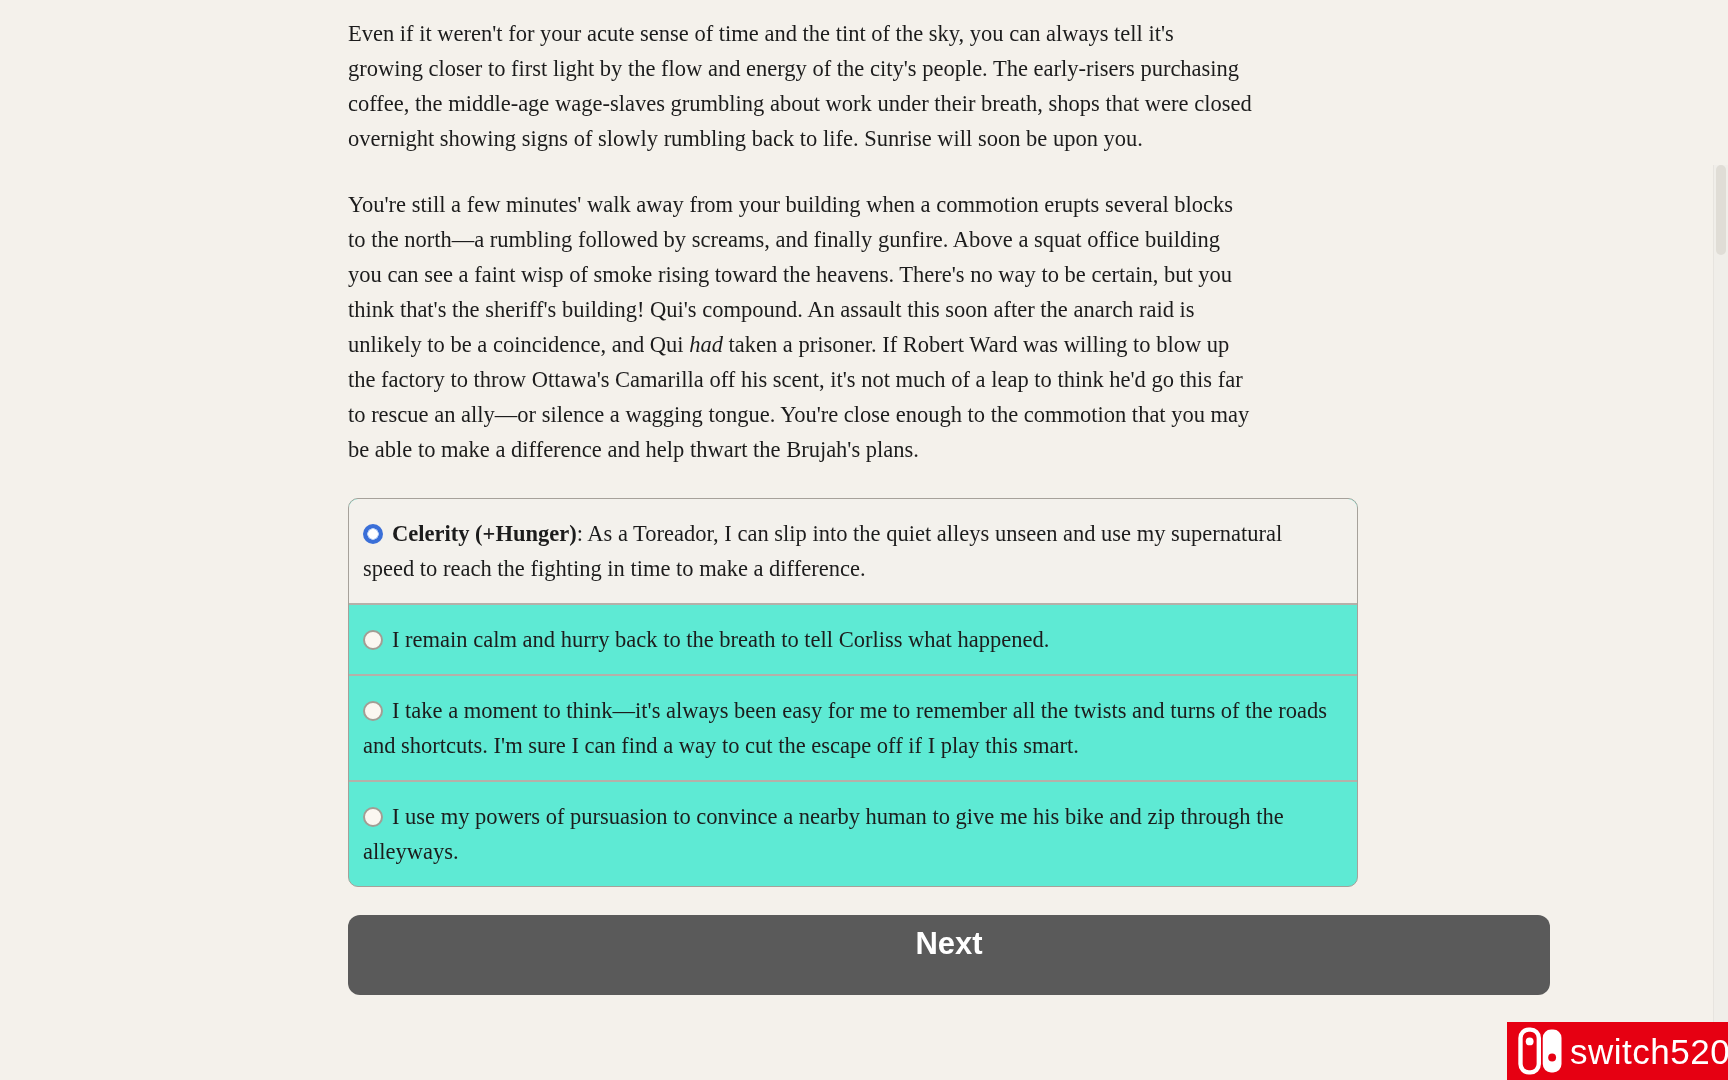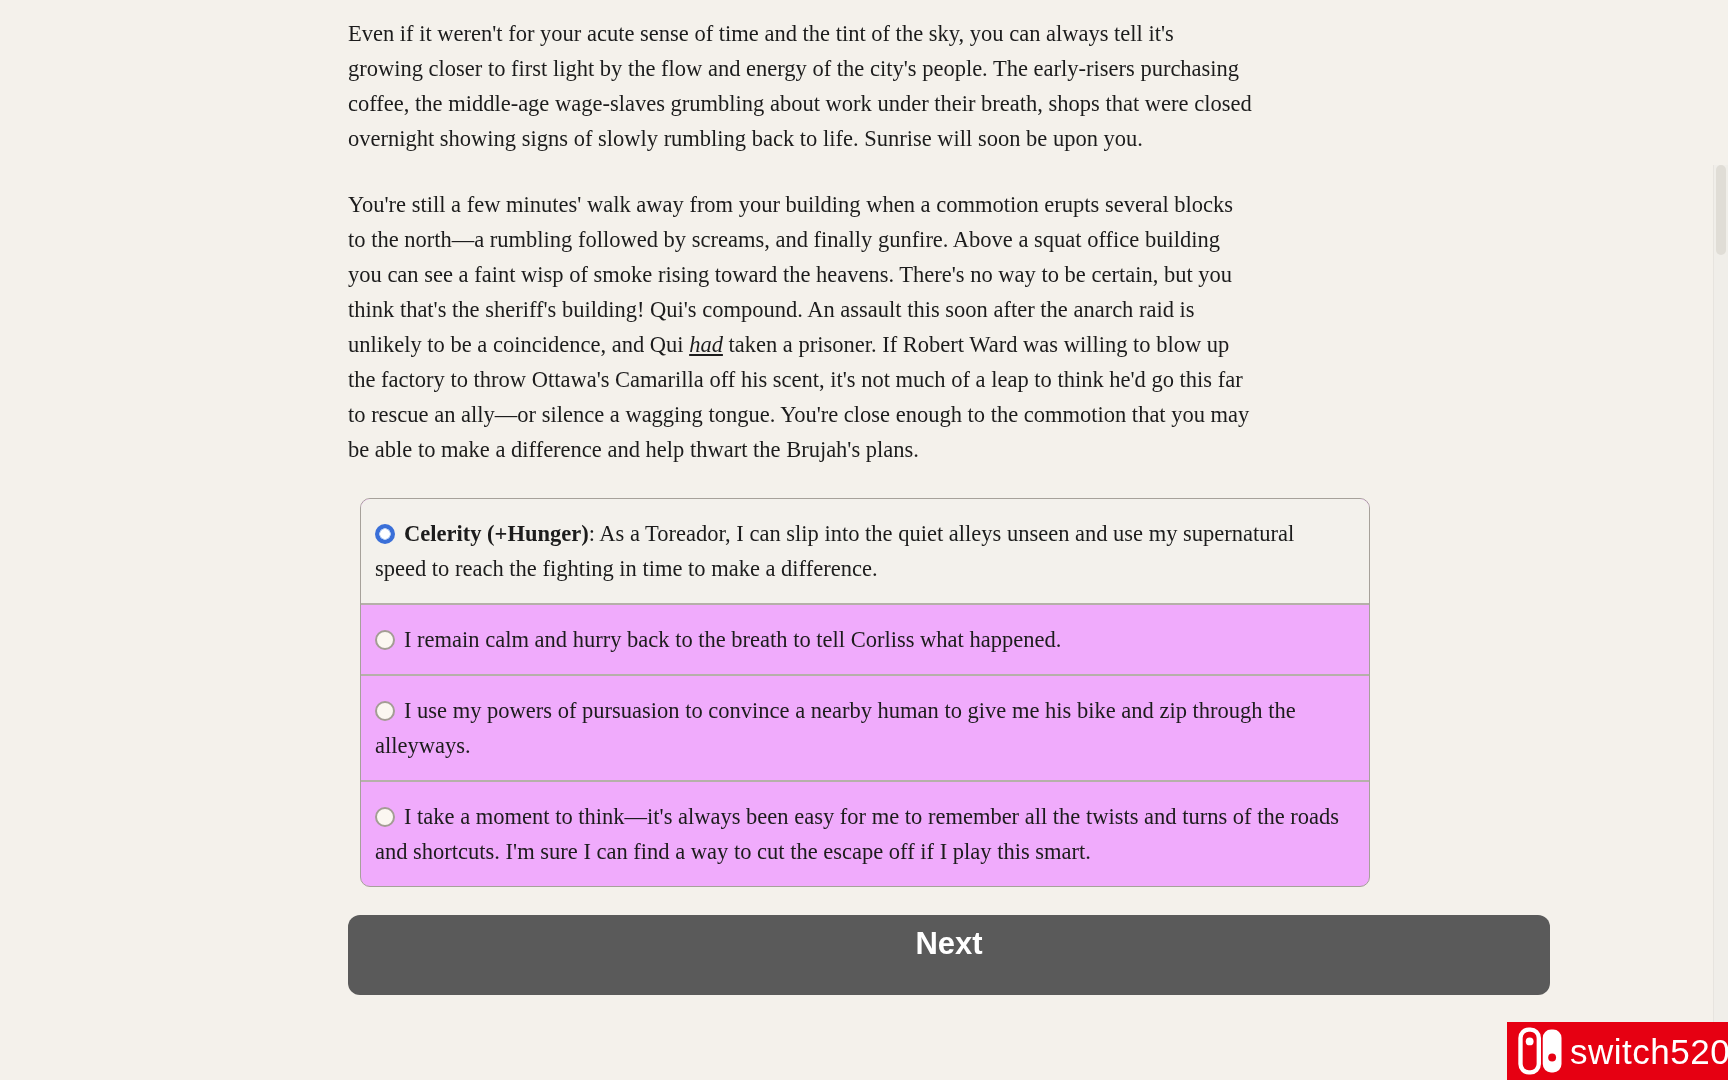--- a/index.html
+++ b/index.html
@@ -11,29 +11,28 @@
     font-family:"Liberation Serif","DejaVu Serif",serif;
     color:#1c1c1c;
   }
   .content{position:absolute;left:348px;top:0;width:1012px;}
   p.story{
     width:905px;
     font-size:22.5px;line-height:35px;
     margin:16px 12px 31px 0;
     color:#1c1c1c;
   }
-  p.story em{font-style:italic;text-decoration:underline;}
+  p.story em{font-style:italic;}
   .choice-box{
     width:1010px;box-sizing:border-box;
-    background:#f0abfc;
+    background:#5eead4;
     border:1px solid #a6a19a;
     border-radius:10px;
     margin-top:0;
     overflow:hidden;
-    margin-left:12px;
   }
   .choice-row{
     display:block;
     padding:17px 18px 17px 14px;
     font-size:22.5px;line-height:35px;
     border-bottom:2px solid #b5b0a9;
     cursor:pointer;
   }
   .choice-row:first-child{background:#f3f1ec;}
   .choice-row:last-child{border-bottom:none;}
@@ -101,23 +100,23 @@
 
     <p class="story">Even if it weren't for your acute sense of time and the tint of the sky, you can always tell it's growing closer to first light by the flow and energy of the city's people. The early-risers purchasing coffee, the middle-age wage-slaves grumbling about work under their breath, shops that were closed overnight showing signs of slowly rumbling back to life. Sunrise will soon be upon you.</p>
 
     <p class="story"><span>You're still a few minutes' walk away from your building when a commotion erupts several blocks to the north—a rumbling followed by screams, and finally gunfire. Above a squat office building you can see a faint wisp of smoke rising toward the heavens. There's no way to be certain, but you think that's the sheriff's building! Qui's compound. An assault this soon after the anarch raid is unlikely to be a coincidence, and Qui </span><em>had</em><span> taken a prisoner. If Robert Ward was willing to blow up the factory to throw Ottawa's Camarilla off his scent, it's not much of a leap to think he'd go this far to rescue an ally—or silence a wagging tongue. You're close enough to the commotion that you may be able to make a difference and help thwart the Brujah's plans.</span></p>
 
     <div class="choice-box">
       <label class="choice-row"><span class="radio on"></span><b>Celerity (+Hunger)</b><span>: As a Toreador, I can slip into the quiet alleys unseen and use my supernatural speed to reach the fighting in time to make a difference.</span></label>
 
       <label class="choice-row"><span class="radio"></span><span>I remain calm and hurry back to the breath to tell Corliss what happened.</span></label>
 
+      <label class="choice-row"><span class="radio"></span><span>I take a moment to think—it's always been easy for me to remember all the twists and turns of the roads and shortcuts. I'm sure I can find a way to cut the escape off if I play this smart.</span></label>
+
       <label class="choice-row"><span class="radio"></span><span>I use my powers of pursuasion to convince a nearby human to give me his bike and zip through the alleyways.</span></label>
-
-      <label class="choice-row"><span class="radio"></span><span>I take a moment to think—it's always been easy for me to remember all the twists and turns of the roads and shortcuts. I'm sure I can find a way to cut the escape off if I play this smart.</span></label>
     </div>
 
     <button class="next-btn">Next</button>
   </div>
 
   <div class="scrollbar">
     <div class="thumb"></div>
   </div>
 
   <div class="watermark">

